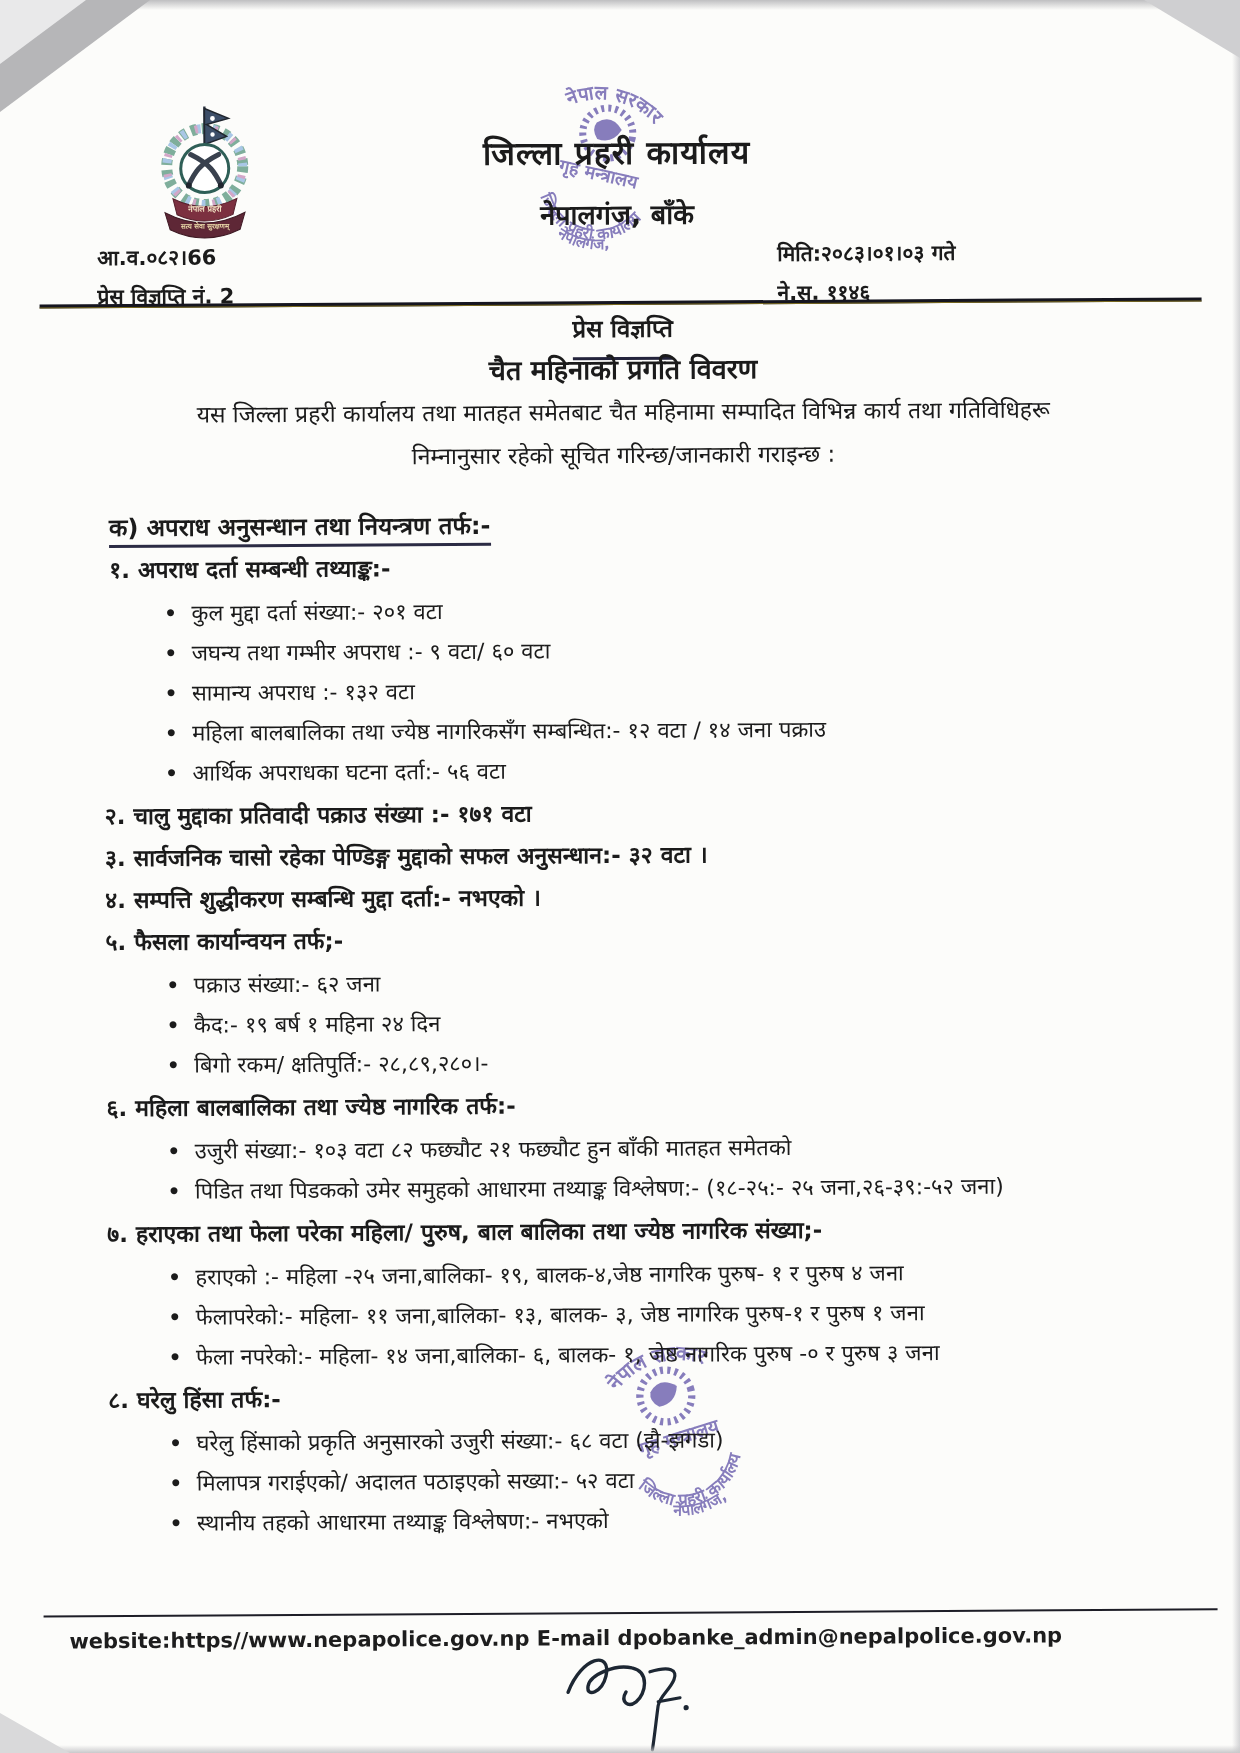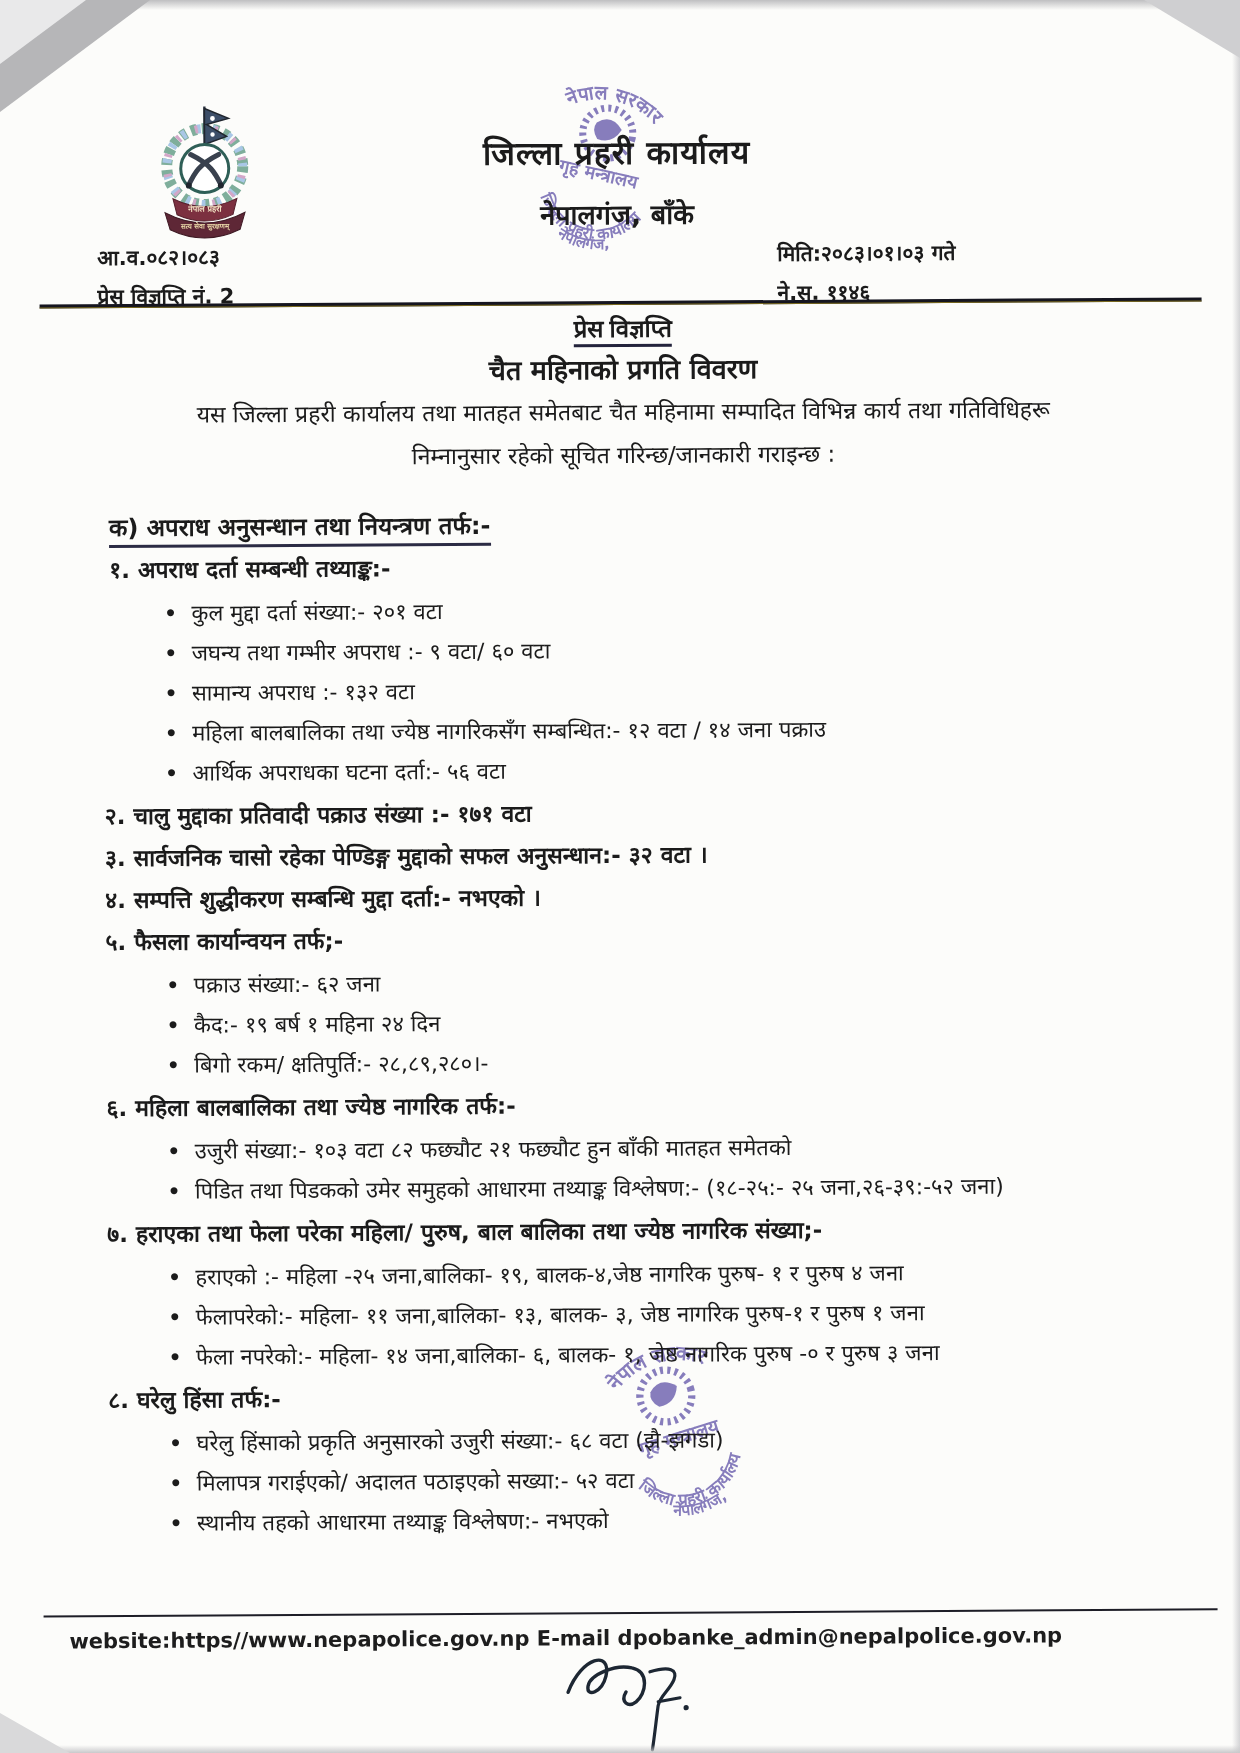--- a/index.html
+++ b/index.html
@@ -39,21 +39,21 @@
   .meta{position:absolute;top:236px;left:100px;right:100px;display:flex;
     justify-content:space-between;z-index:2;}
   .meta-col{font-size:21px;font-weight:bold;line-height:39px;}
   .meta-col.right{width:360px;}
   .rule-top{position:absolute;left:42px;right:36px;top:301px;height:3px;
     background:#15151f;border-bottom:1px solid #7a6a20;z-index:2;}
 
   
   .body{position:absolute;left:100px;right:90px;top:311px;z-index:2;}
   .press-title{text-align:center;font-size:24px;font-weight:bold;line-height:36px;}
-  .press-title span{border-bottom:3px solid #23233b;padding-bottom:2px;font-family:Liberation Serif, serif;}
+  .press-title span{border-bottom:3px solid #23233b;padding-bottom:14px;}
   .subtitle{text-align:center;font-size:27px;font-weight:bold;line-height:42px;margin-top:2px;}
   .intro-line{text-align:center;font-size:23px;line-height:43px;font-weight:500;}
   .section-a{font-size:24px;font-weight:bold;margin-top:28px;padding-left:10px;line-height:40px;}
   .section-a span{border-bottom:3px solid #2b2b44;padding-bottom:3px;}
   .item-heading{font-size:23px;font-weight:bold;line-height:40px;margin-top:2px;padding-left:4px;}
   .item-heading.n1{padding-left:10px;}
   ul.bullets{list-style:none;margin:4px 0 2px 0;padding:0 0 0 64px;}
   ul.bullets li{position:relative;font-size:22px;line-height:40px;padding-left:28px;font-weight:500;}
   ul.bullets li::before{content:"\2022";position:absolute;left:0;top:0;font-size:24px;}
 
@@ -125,21 +125,21 @@
       </text>
     </svg>
 
     <div class="office-block">
       <div class="office-name">जिल्ला प्रहरी कार्यालय</div>
       <div class="office-location">नेपालगंज, बाँके</div>
     </div>
 
     <div class="meta">
       <div class="meta-col left">
-        <div>आ.व.०८२।०८३</div>
+        <div>आ.व.०८२।66</div>
         <div>प्रेस विज्ञप्ति नं. 2</div>
       </div>
       <div class="meta-col right">
         <div>मिति:२०८३।०१।०३ गते</div>
         <div>ने.स. ११४६</div>
       </div>
     </div>
 
     <div class="rule-top"></div>
 

